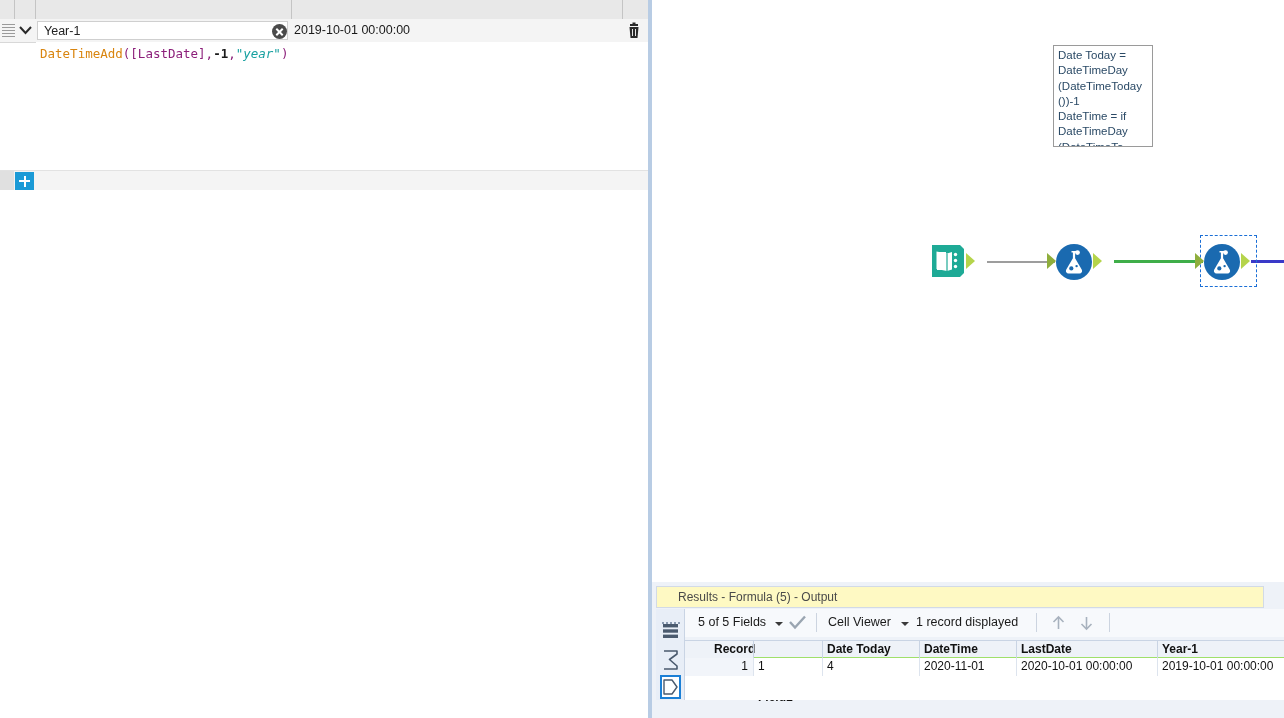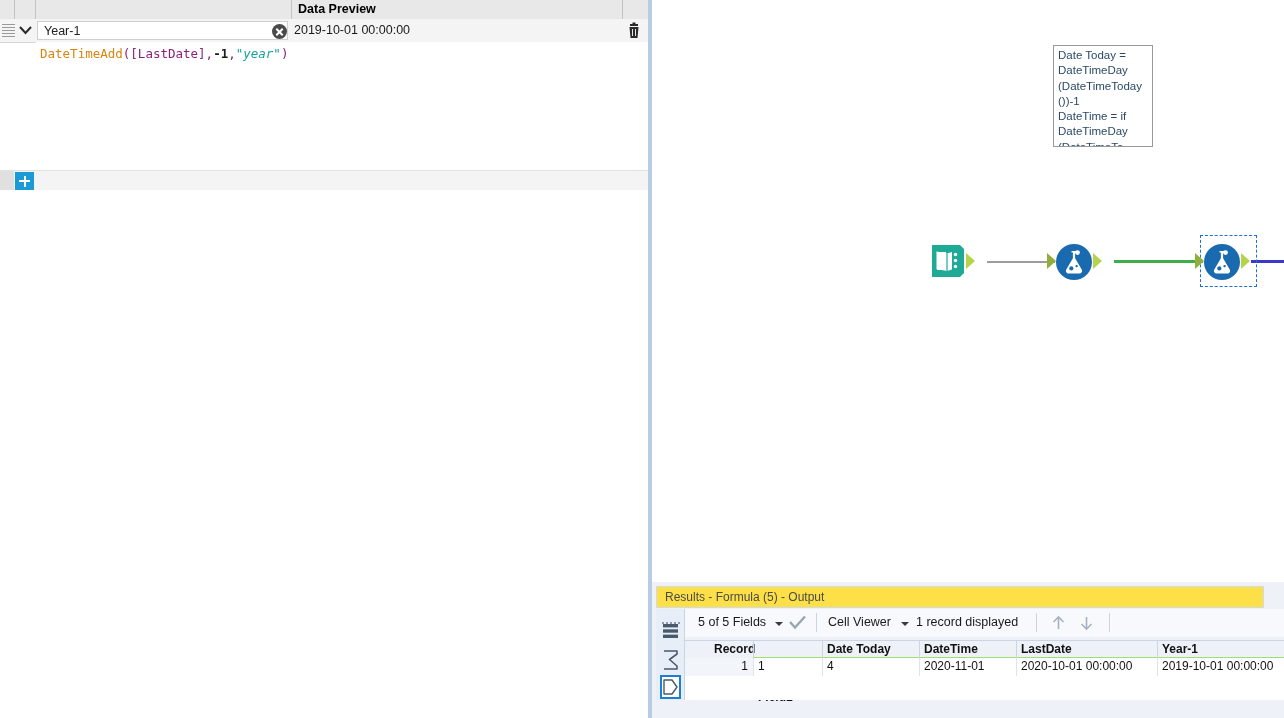--- a/index.html
+++ b/index.html
@@ -193,22 +193,22 @@
   .port-out { border-left: 9px solid #b5d44b; }
   .port-in  { border-left: 9px solid #b5d44b; }
 
   
   #results {
     position: absolute; left: 652px; top: 582px; width: 632px; height: 136px;
     background: #eef2f8;
   }
   .res-title {
     position: absolute; left: 4px; top: 4px; width: 608px; height: 22px;
-    background: #fde047; border: 1px solid #d2dae6; box-sizing: border-box;
-    font-size: 12px; color: #4a4a4a; line-height: 20px; padding-left: 8px;
+    background: #fef9c3; border: 1px solid #d2dae6; box-sizing: border-box;
+    font-size: 12px; color: #4a4a4a; line-height: 20px; padding-left: 21px;
   }
   .res-rail {
     position: absolute; left: 4px; top: 27px; width: 28px; height: 91px;
     background: #e8eef7; border-right: 1px solid #c9d4e4;
   }
   .rail-dots { position: absolute; left: 6px; top: 4px; }
   .rail-dots i {
     display: inline-block; width: 2px; height: 2px; background: #8a9ab0; margin-right: 2px;
   }
   .rail-icon {
@@ -269,21 +269,20 @@
 <body>
 
 <div id="root">
 
   <div id="config-panel">
 
     <div class="cfg-header">
       <div class="sep" style="left:14px;"></div>
       <div class="sep" style="left:35px;"></div>
       <div class="sep" style="left:291px;"></div>
-      <div class="cell" style="left:292px; width:330px;">Data Preview</div>
       <div class="sep" style="left:622px;"></div>
     </div>
 
     <div class="row-main">
       <div class="grip">
         <i></i>
           <i></i>
           <i></i>
           <i></i>
           <i></i>

